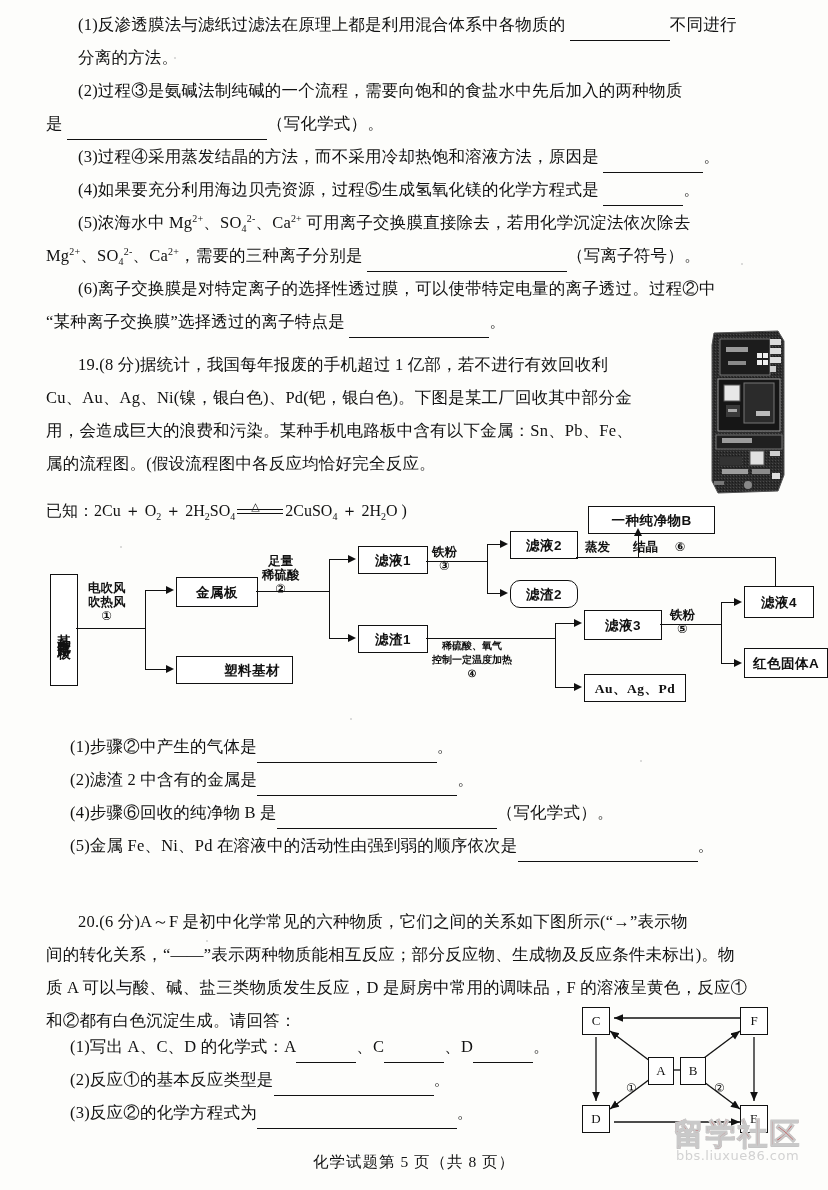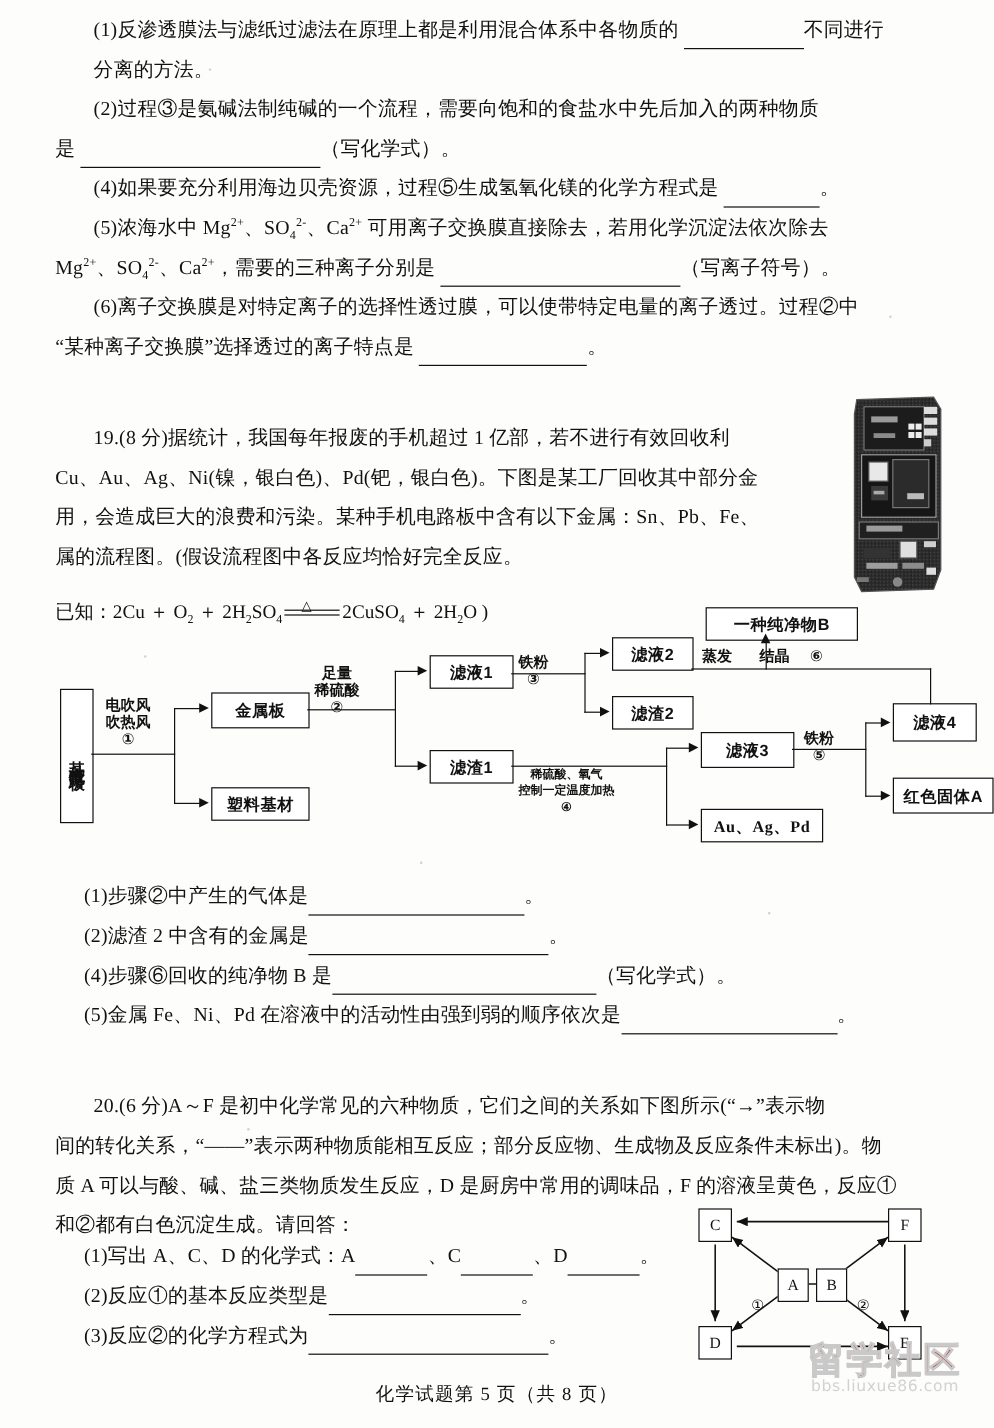--- a/index.html
+++ b/index.html
@@ -144,20 +144,24 @@
     </div>
 
     <div class="para indent">
       <span>(2)</span><span>过程③是氨碱法制纯碱的一个流程，需要向饱和的食盐水中先后加入的两种物质</span>
       <div style="text-indent:0">
         <span>是</span>
         <span class="blank b200"></span><span>（写化学式）。</span>
       </div>
     </div>
 
+    <div class="para indent">
+      <span>(3)</span><span>过程④采用蒸发结晶的方法，而不采用冷却热饱和溶液方法，原因是</span>
+      <span class="blank b100"></span><span>。</span>
+    </div>
 
     <div class="para indent">
       <span>(4)</span><span>如果要充分利用海边贝壳资源，过程⑤生成氢氧化镁的化学方程式是</span>
       <span class="blank b80"></span><span>。</span>
     </div>
 
     <div class="para indent">
       <span class="form"><span>(5)浓海水中 Mg</span><sup>2+</sup><span>、SO</span><sub>4</sub><sup>2-</sup><span>、Ca</span><sup>2+</sup><span> 可用离子交换膜直接除去，若用化学沉淀法依次除去</span></span>
       <div style="text-indent:0" class="form">
         <span>Mg</span><sup>2+</sup><span>、SO</span><sub>4</sub><sup>2-</sup><span>、Ca</span><sup>2+</sup><span>，需要的三种离子分别是</span>
@@ -235,21 +239,21 @@
       <span>①</span>
     </div>
     <div class="ln h" style="left:36px; top:100px; width:70px;"></div>
     <div class="ln v" style="left:105px; top:62px; height:80px;"></div>
     <div class="ln h" style="left:105px; top:62px; width:24px;"></div>
     <div class="ln h" style="left:105px; top:141px; width:24px;"></div>
     <div class="ar ar-r" style="left:126px; top:58px;"></div>
     <div class="ar ar-r" style="left:126px; top:137px;"></div>
 
     <div class="node" style="left:136px; top:49px; width:80px; height:28px;">金属板</div>
-    <div class="node" style="left:136px; top:128px; width:80px; height:26px;">塑料基材</div>
+    <div class="node" style="left:136px; top:128px; width:80px; height:26px;padding-left:35px;">塑料基材</div>
 
     <div class="lbl" style="left:222px; top:26px;">
       <span>足量</span><br>
       <span>稀硫酸</span><br>
       <span>②</span>
     </div>
     <div class="ln h" style="left:216px; top:63px; width:74px;"></div>
     <div class="ln v" style="left:289px; top:31px; height:80px;"></div>
     <div class="ln h" style="left:289px; top:31px; width:22px;"></div>
     <div class="ln h" style="left:289px; top:110px; width:22px;"></div>
@@ -264,21 +268,21 @@
       <span>③</span>
     </div>
     <div class="ln h" style="left:386px; top:33px; width:62px;"></div>
     <div class="ln v" style="left:447px; top:16px; height:50px;"></div>
     <div class="ln h" style="left:447px; top:16px; width:16px;"></div>
     <div class="ln h" style="left:447px; top:65px; width:16px;"></div>
     <div class="ar ar-r" style="left:460px; top:12px;"></div>
     <div class="ar ar-r" style="left:460px; top:61px;"></div>
 
     <div class="node" style="left:470px; top:3px; width:66px; height:26px;">滤液2</div>
-    <div class="node" style="left:470px; top:52px; width:66px; height:26px;">滤渣2</div>
+    <div class="node" style="left:470px; top:52px; width:66px; height:26px;border-radius:10px;">滤渣2</div>
 
     <div class="lbl" style="left:392px; top:112px; font-size:10px;font-family:Liberation Mono, monospace;">
       <span>稀硫酸、氧气</span><br>
       <span>控制一定温度加热</span><br>
       <span>④</span>
     </div>
     <div class="ln h" style="left:386px; top:110px; width:130px;"></div>
     <div class="ln v" style="left:515px; top:95px; height:65px;"></div>
     <div class="ln h" style="left:515px; top:95px; width:22px;"></div>
     <div class="ln h" style="left:515px; top:159px; width:22px;"></div>

